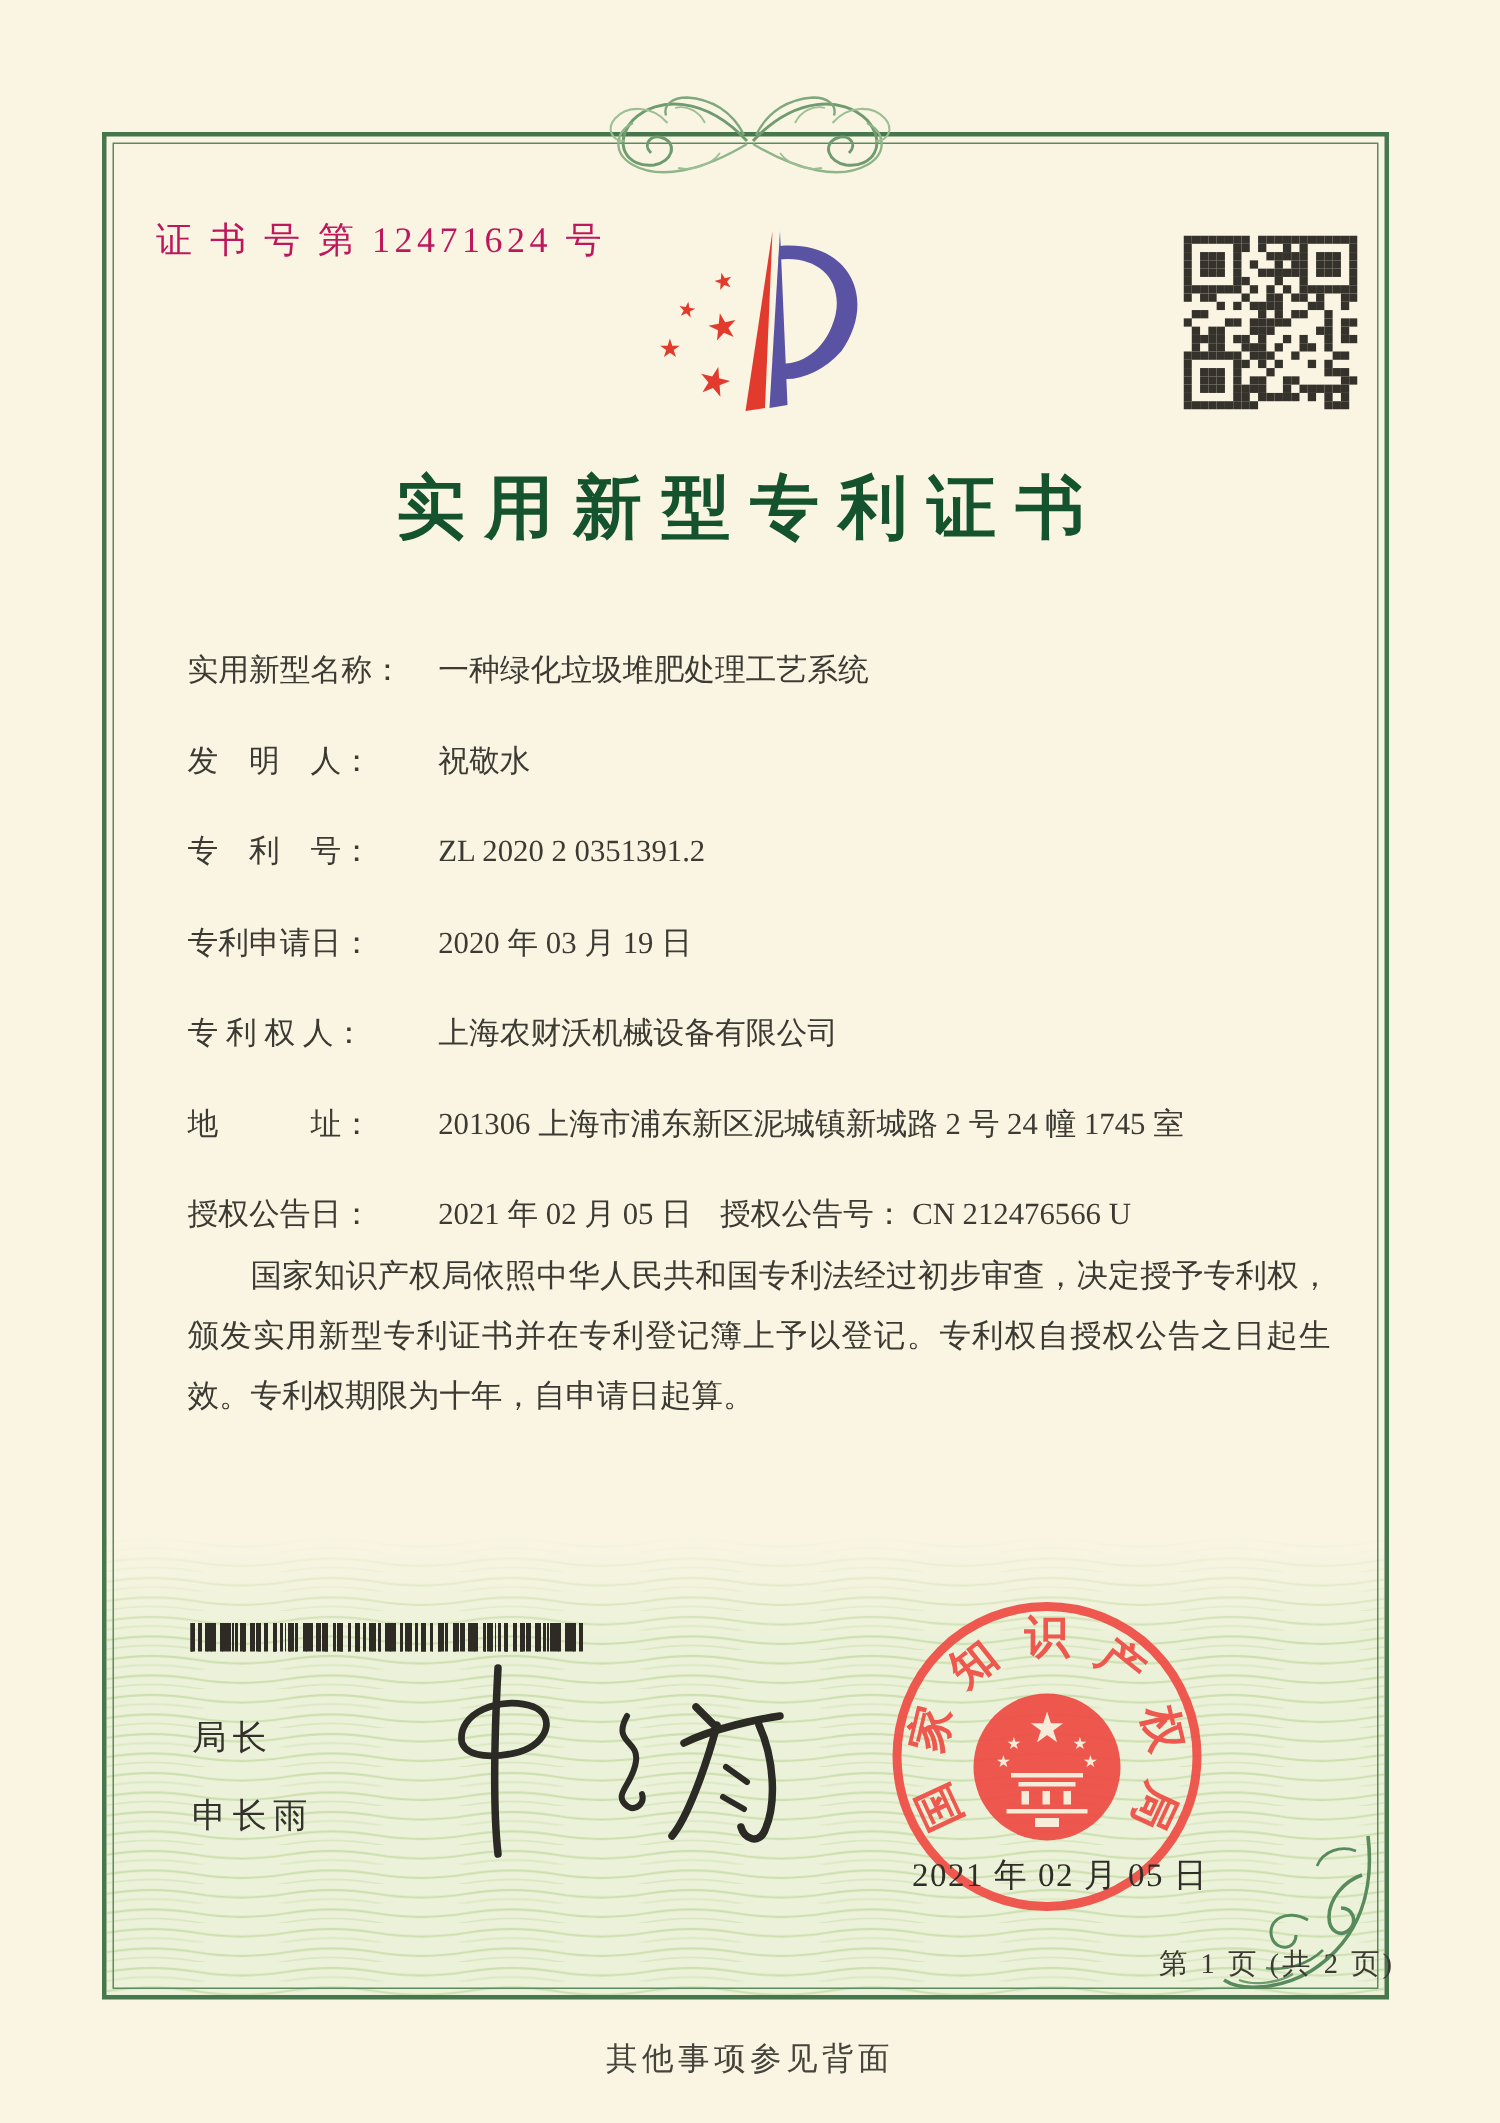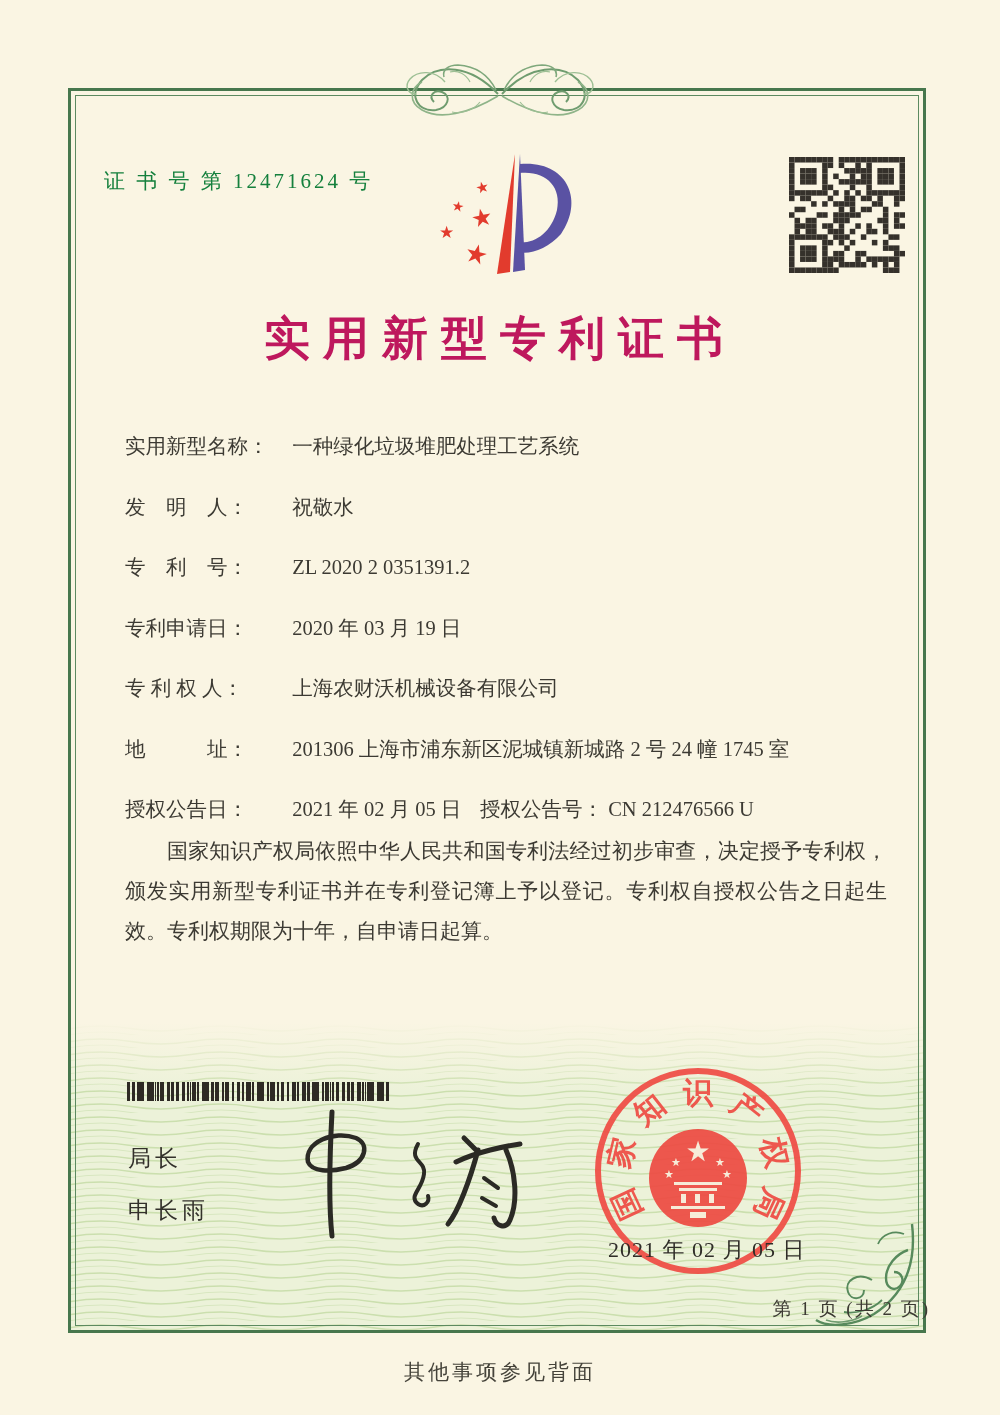--- a/index.html
+++ b/index.html
@@ -31,30 +31,30 @@
     overflow:hidden;
   }
   .band svg{position:absolute;inset:0;}
   .band-fade{
     position:absolute;left:0;top:0;width:100%;height:70px;
     background:linear-gradient(#faf5e3, rgba(250,245,227,0));
   }
 
   
   .cert-no{
-    position:absolute;left:104px;top:167px;
-    font-size:21px;letter-spacing:3px;color:#15803d;
+    position:absolute;left:104px;top:144px;
+    font-size:24px;letter-spacing:3px;color:#be185d;
   }
   .logo{position:absolute;left:415px;top:142px;width:180px;height:150px;}
   .qr{position:absolute;left:789px;top:157px;width:116px;height:116px;}
 
   .doc-title{
     position:absolute;left:0;top:308px;width:1000px;
     text-align:center;font-size:46px;font-weight:600;
-    letter-spacing:13px;color:#be185d;
+    letter-spacing:13px;color:#14532d;
   }
 
   
   .fields{position:absolute;left:125px;top:432px;width:770px;font-size:20.5px;}
   .frow{height:60.5px;white-space:nowrap;}
   .flabel{display:inline-block;min-width:162px;color:#3c3a33;}
   .fvalue{color:#3c3a33;}
   .grant-row{height:60px;white-space:nowrap;}
   .grant-second{position:absolute;left:355px;}
   .grant-row{position:relative;}

